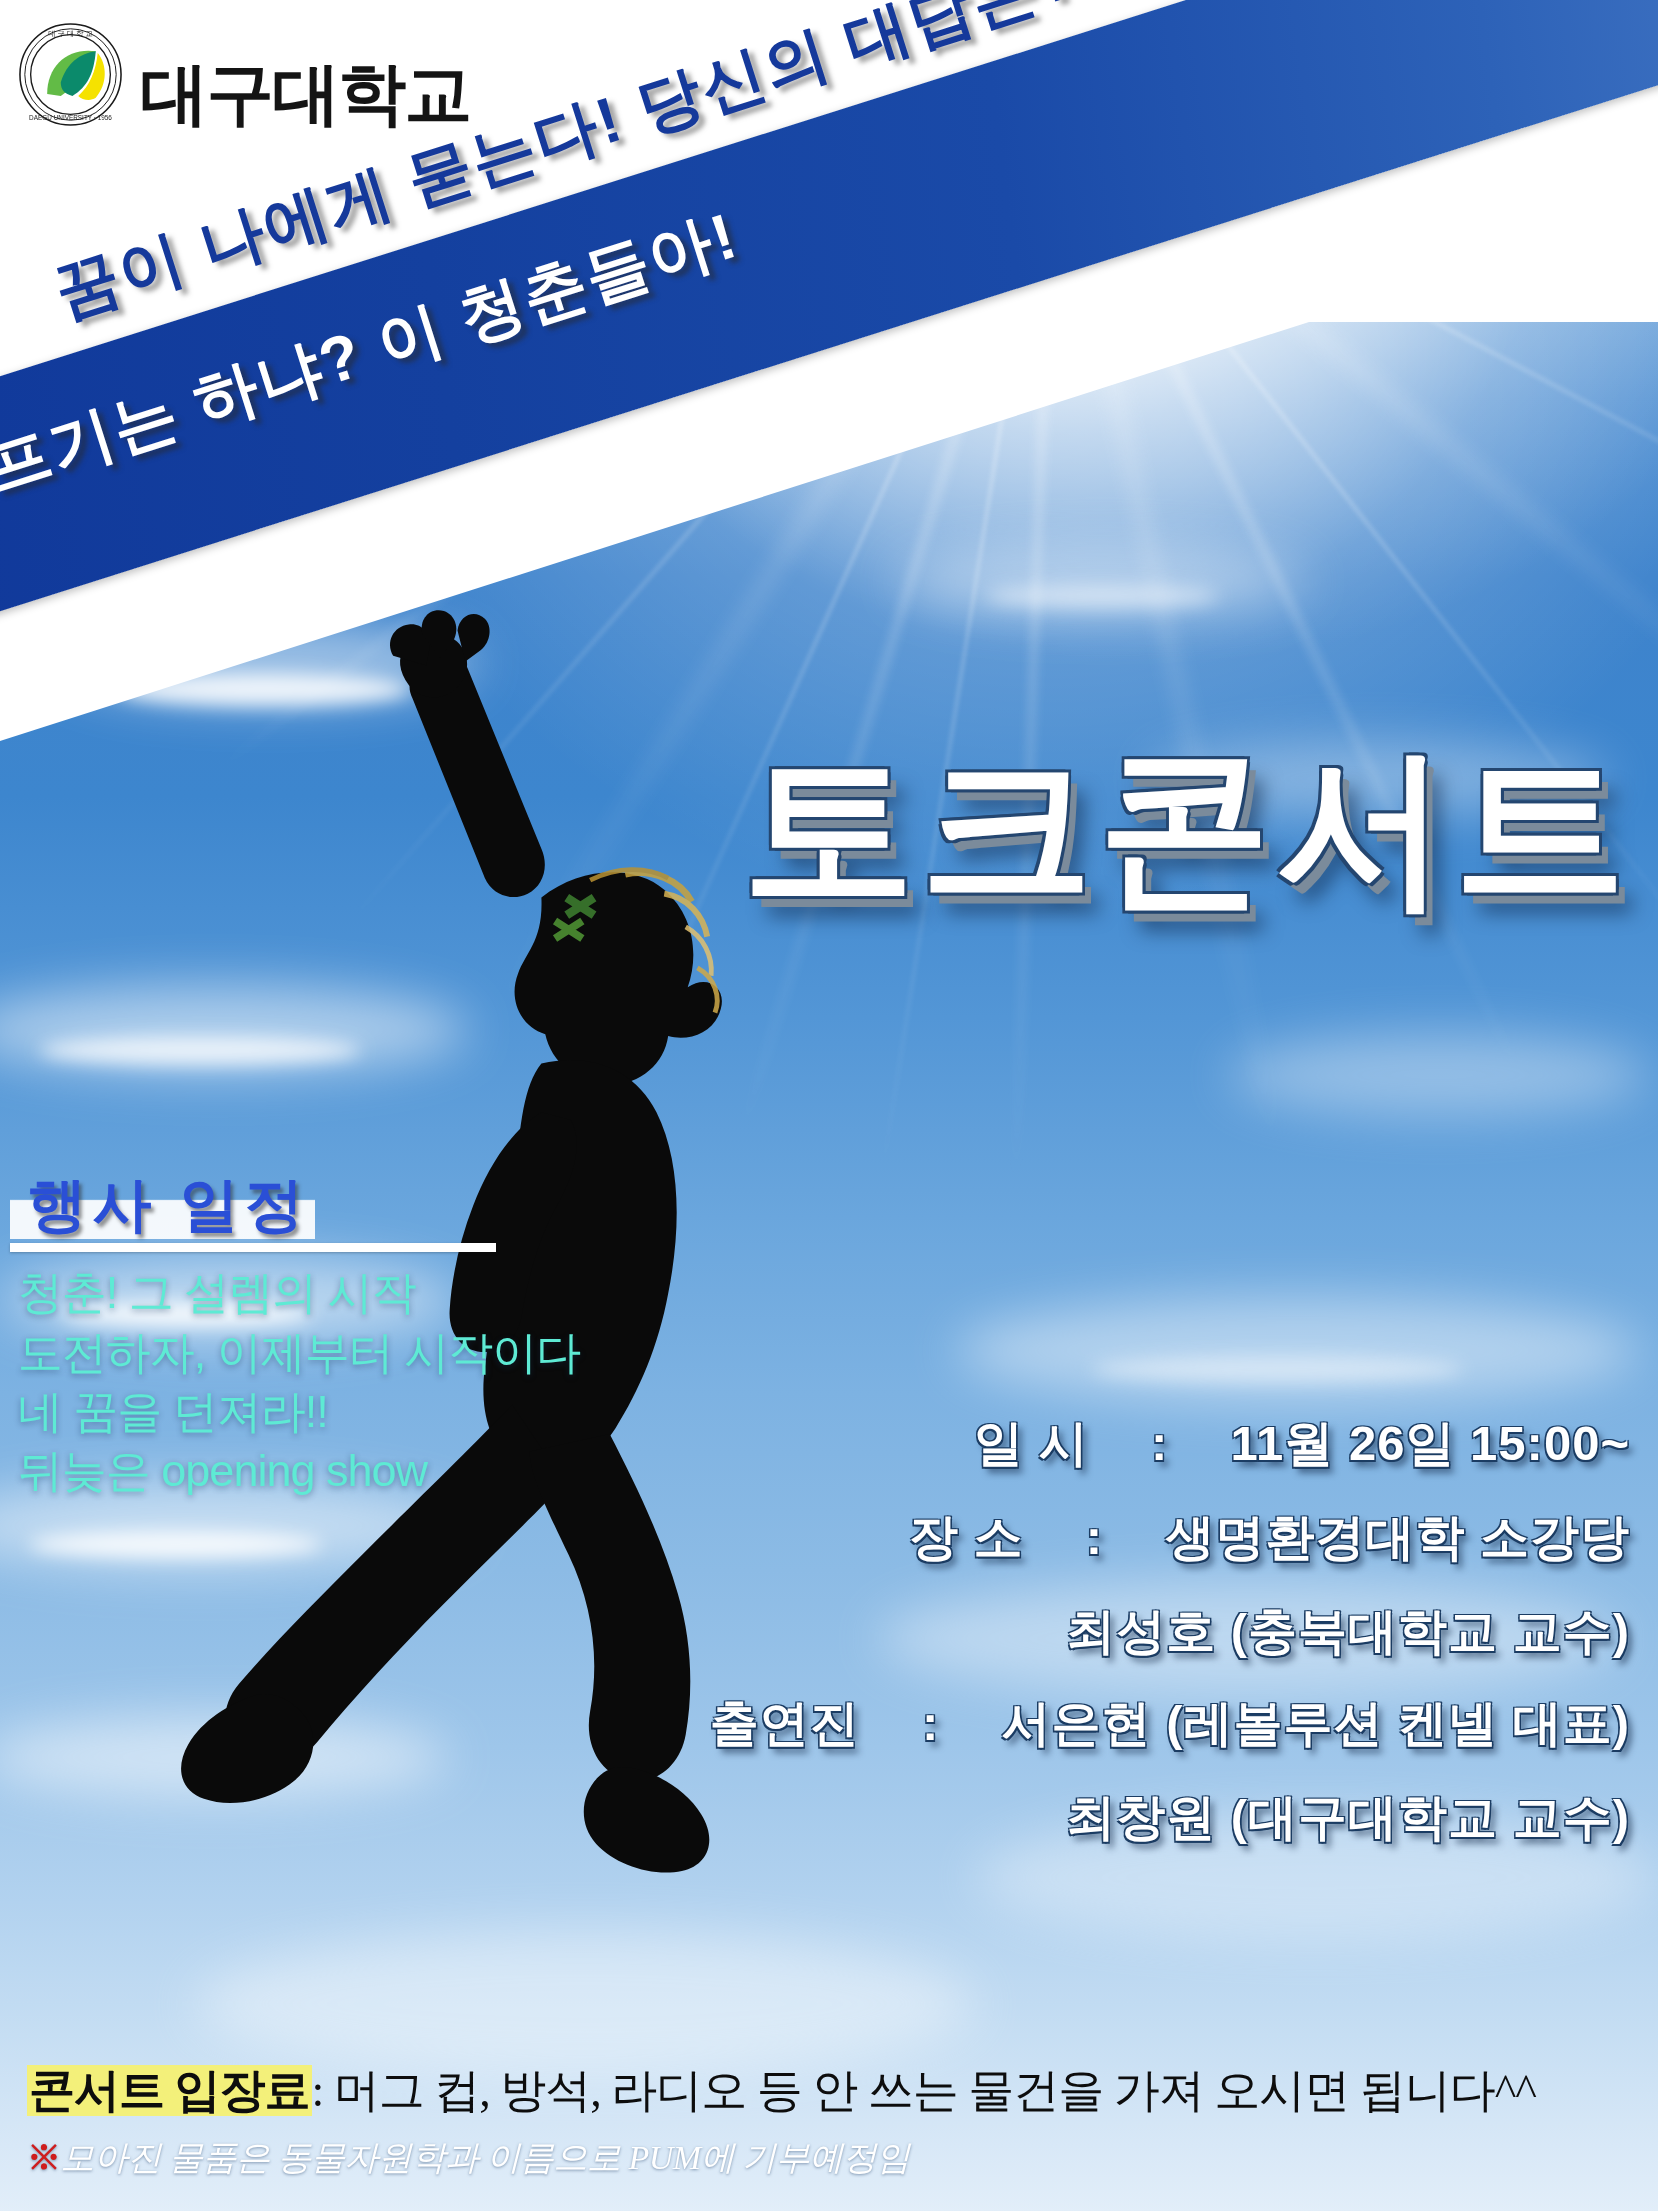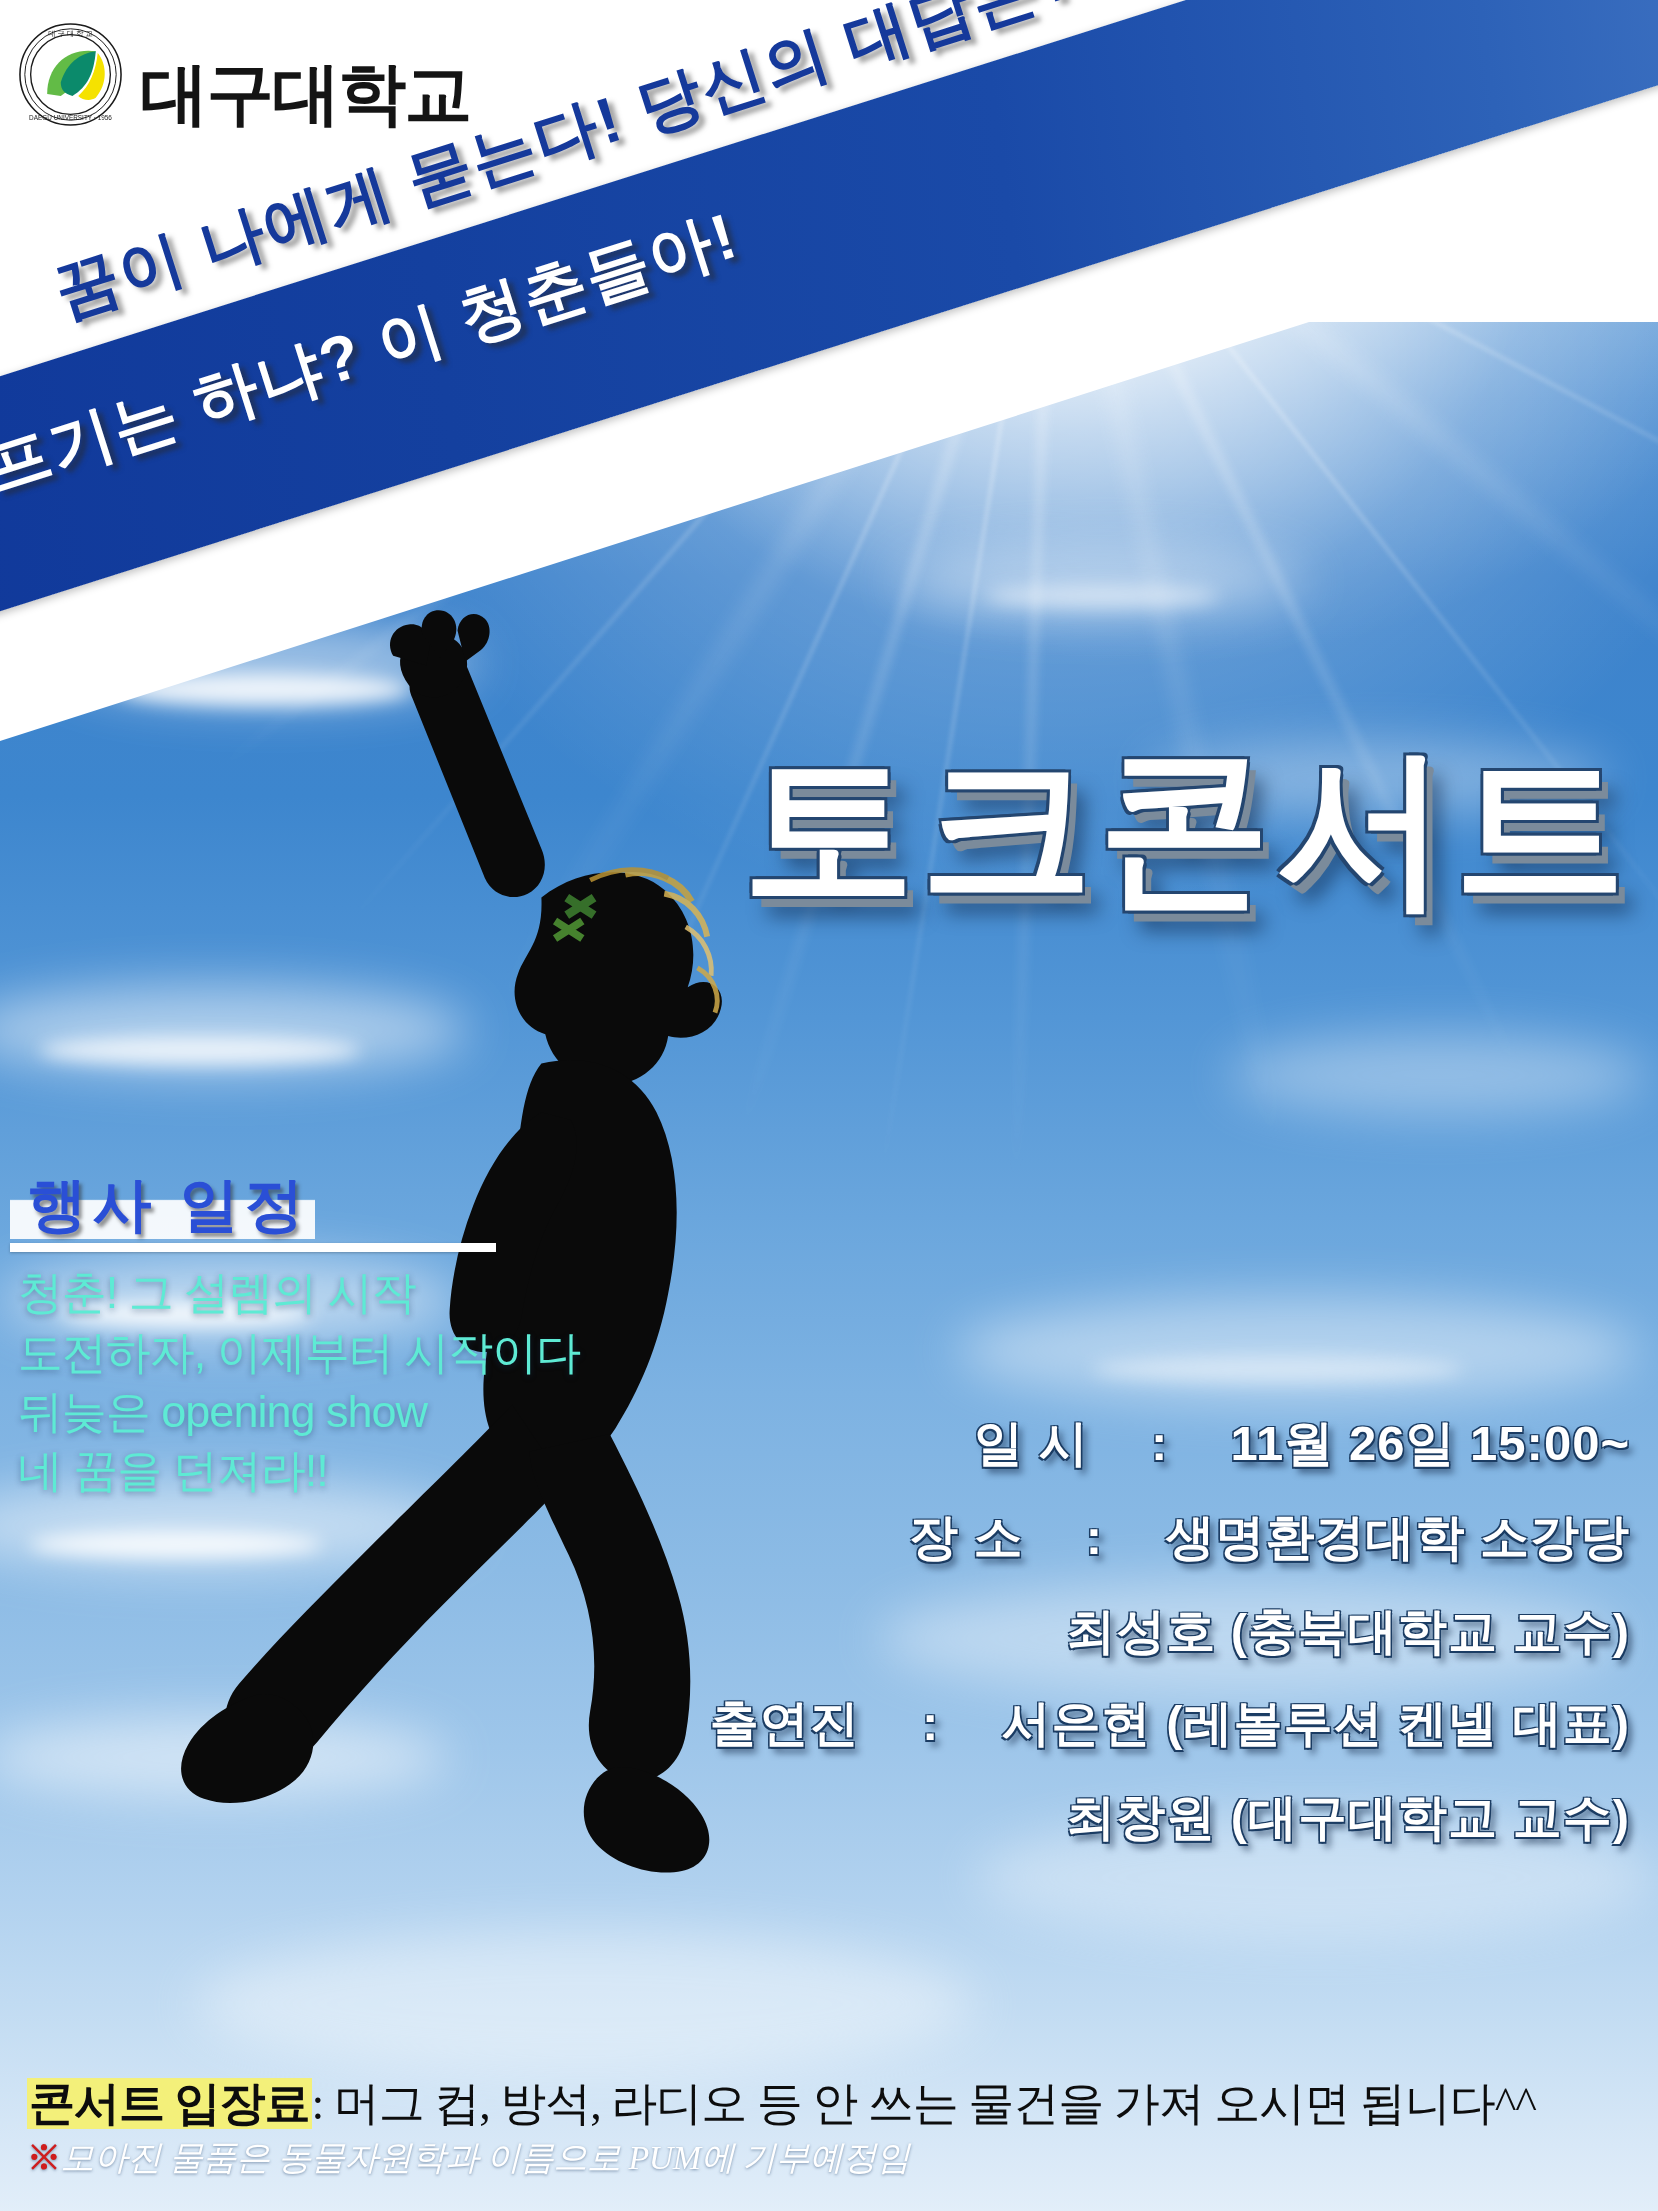--- a/index.html
+++ b/index.html
@@ -161,21 +161,21 @@
       4.9px 5.9px 7.8px rgba(10,30,60,.6);
   }
   .det-row.cont{margin-bottom:43px;}
   .det-label{display:inline-block;}
   .det-sp{display:inline-block;width:33px;}
 
   
   .footer{position:absolute;left:27px;bottom:33px;z-index:30;}
   .foot-main{
     font-size:46px;font-weight:400;color:#0d0d0d;letter-spacing:-1px;
-    line-height:1.25;white-space:nowrap;margin-bottom:6px;
+    line-height:1.25;white-space:nowrap;margin-bottom:19px;
     font-family:"Liberation Serif","DejaVu Serif",serif;
   }
   .hl{background:#f3f07a;font-weight:700;padding:0 2px;}
   .foot-note{
     font-size:34px;font-weight:400;font-style:italic;color:#ffffff;
     letter-spacing:-0.5px;line-height:1.2;white-space:nowrap;
     font-family:"Liberation Serif","DejaVu Serif",serif;
     text-shadow:0 1px 2.9px rgba(30,60,100,.5);
   }
   .star{color:#cf1d1d;font-style:normal;font-weight:700;}
@@ -309,22 +309,22 @@
   <div class="titleblock">
     <div class="title-main">토크콘서트</div>
   </div>
 
   <div class="schedule">
     <div class="sched-title">행사 일정</div>
     <div class="sched-rule"></div>
     <ul class="sched-list">
       <li>청춘! 그 설렘의 시작</li>
       <li>도전하자, 이제부터 시작이다</li>
+      <li>네 꿈을 던져라!!</li>
       <li>뒤늦은 opening show</li>
-      <li>네 꿈을 던져라!!</li>
     </ul>
   </div>
 
   <div class="details">
     <div class="det-row">
       <span class="det-label">일   시</span>
       <span class="det-sp"></span>
       <span>:</span>
       <span class="det-sp"></span>
       <span>11월 26일 15:00~</span>

